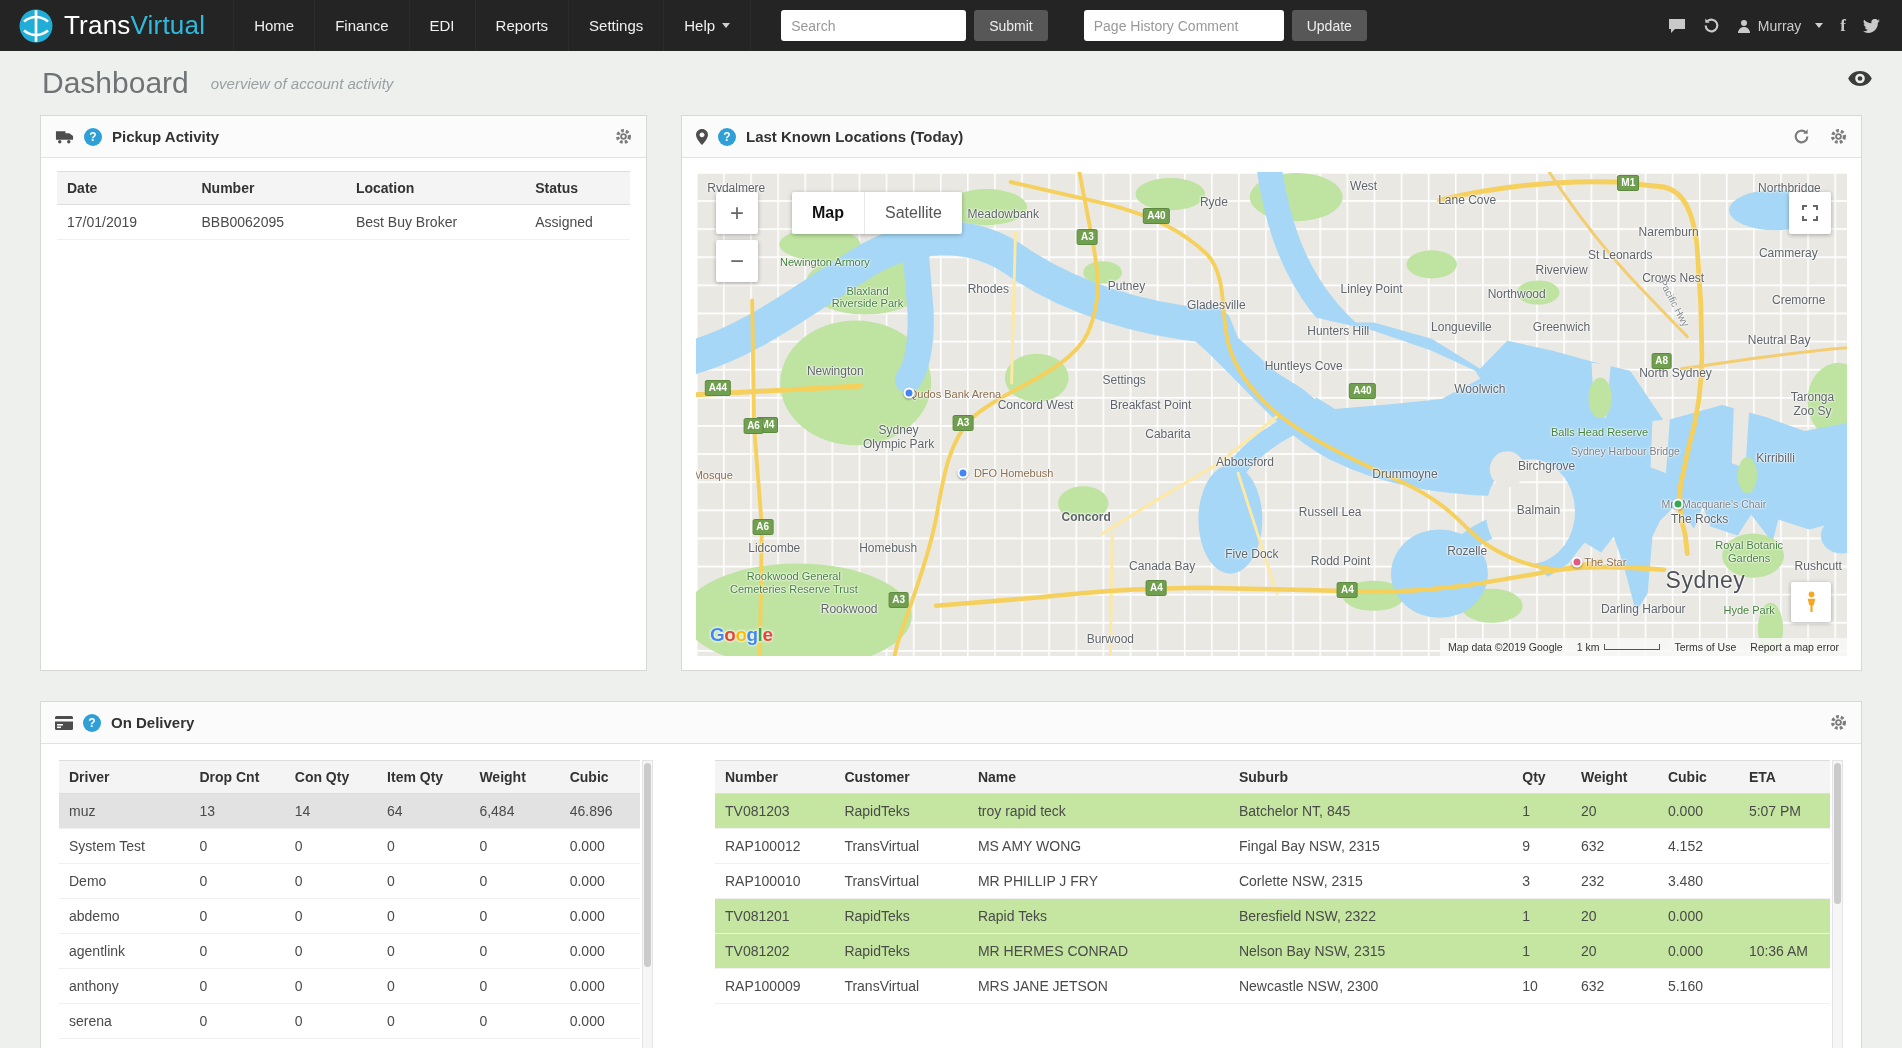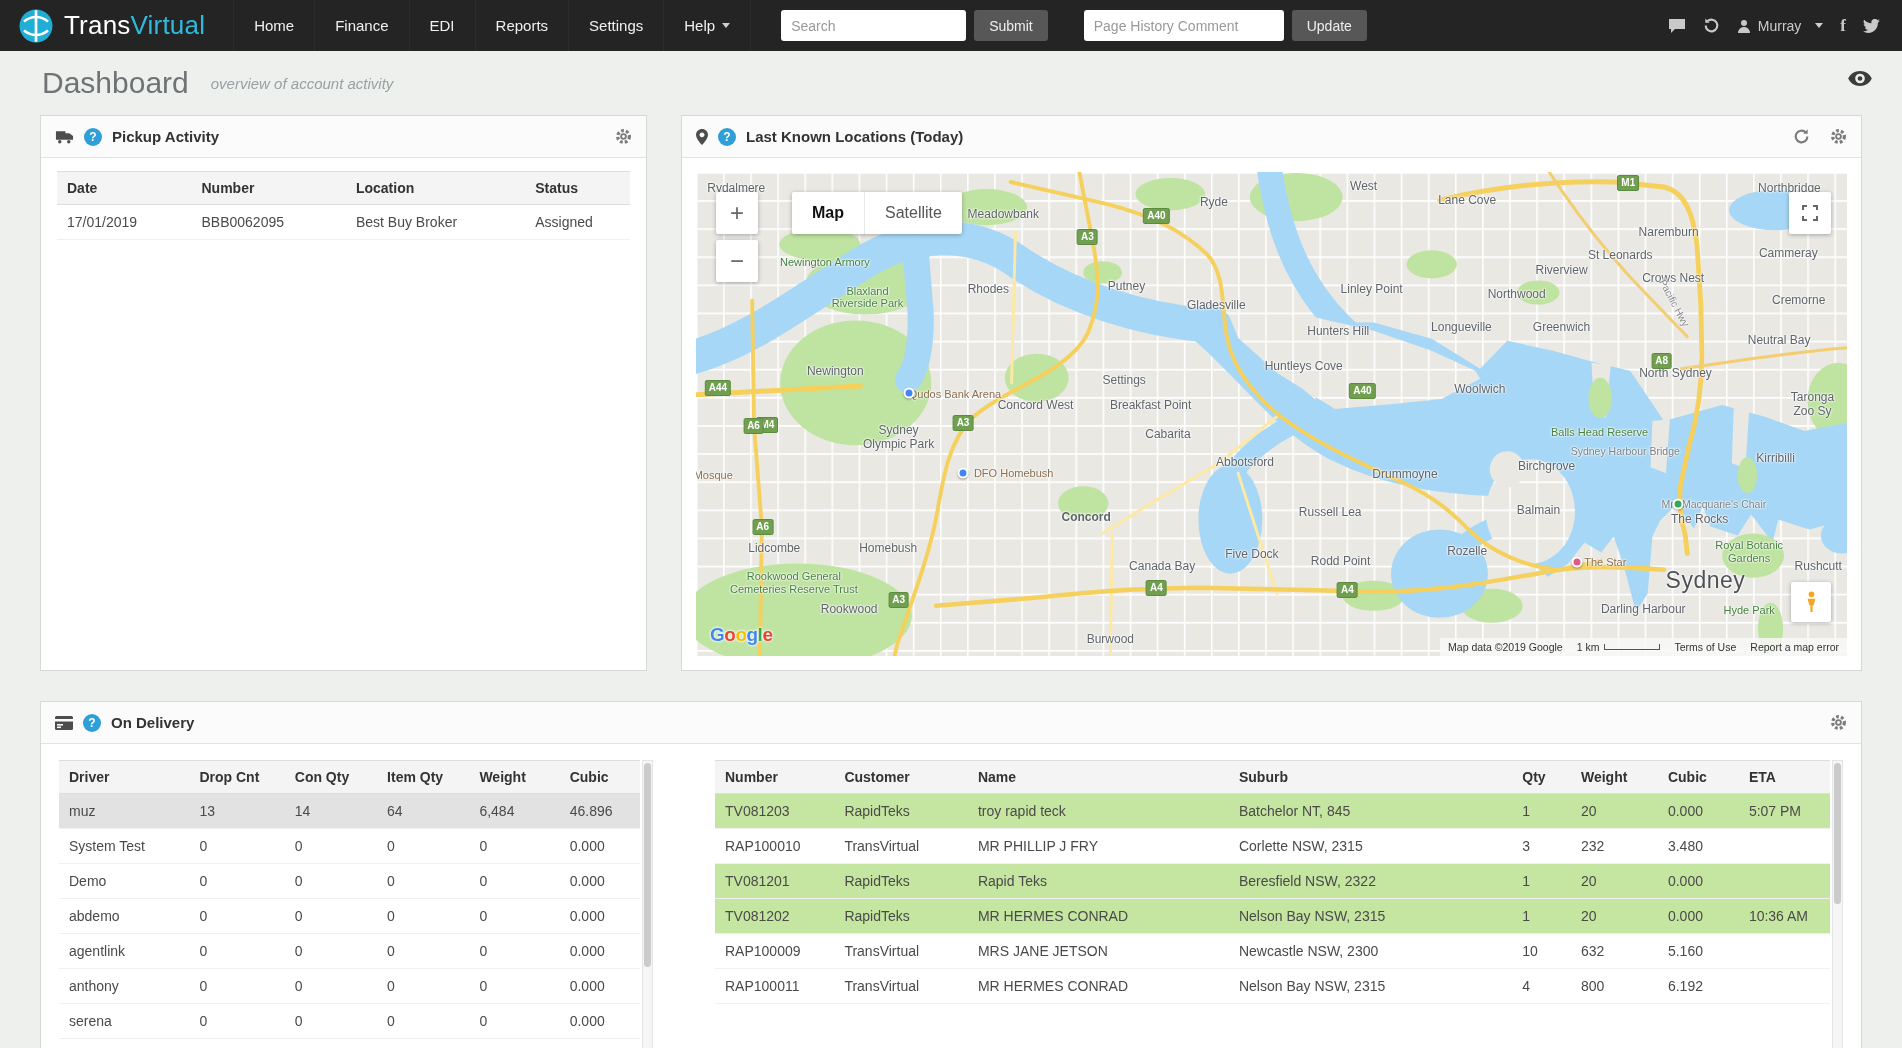--- a/index.html
+++ b/index.html
@@ -563,20 +563,30 @@
                 <td>TV081203</td>
                 <td>RapidTeks</td>
                 <td>troy rapid teck</td>
                 <td>Batchelor NT, 845</td>
                 <td>1</td>
                 <td>20</td>
                 <td>0.000</td>
                 <td>5:07 PM</td>
               </tr>
               <tr>
+                <td>RAP100012</td>
+                <td>TransVirtual</td>
+                <td>MS AMY WONG</td>
+                <td>Fingal Bay NSW, 2315</td>
+                <td>9</td>
+                <td>632</td>
+                <td>4.152</td>
+                <td></td>
+              </tr>
+              <tr>
                 <td>RAP100010</td>
                 <td>TransVirtual</td>
                 <td>MR PHILLIP J FRY</td>
                 <td>Corlette NSW, 2315</td>
                 <td>3</td>
                 <td>232</td>
                 <td>3.480</td>
                 <td></td>
               </tr>
               <tr class="highlight">
@@ -600,30 +610,20 @@
                 <td>10:36 AM</td>
               </tr>
               <tr>
                 <td>RAP100009</td>
                 <td>TransVirtual</td>
                 <td>MRS JANE JETSON</td>
                 <td>Newcastle NSW, 2300</td>
                 <td>10</td>
                 <td>632</td>
                 <td>5.160</td>
-                <td></td>
-              </tr>
-              <tr>
-                <td>RAP100011</td>
-                <td>TransVirtual</td>
-                <td>MR HERMES CONRAD</td>
-                <td>Nelson Bay NSW, 2315</td>
-                <td>4</td>
-                <td>800</td>
-                <td>6.192</td>
                 <td></td>
               </tr>
             </tbody>
         </table>
         <div class="vscroll">
             <div class="thumb h40"></div>
           </div>
       </div>
     </div>
   </section>

